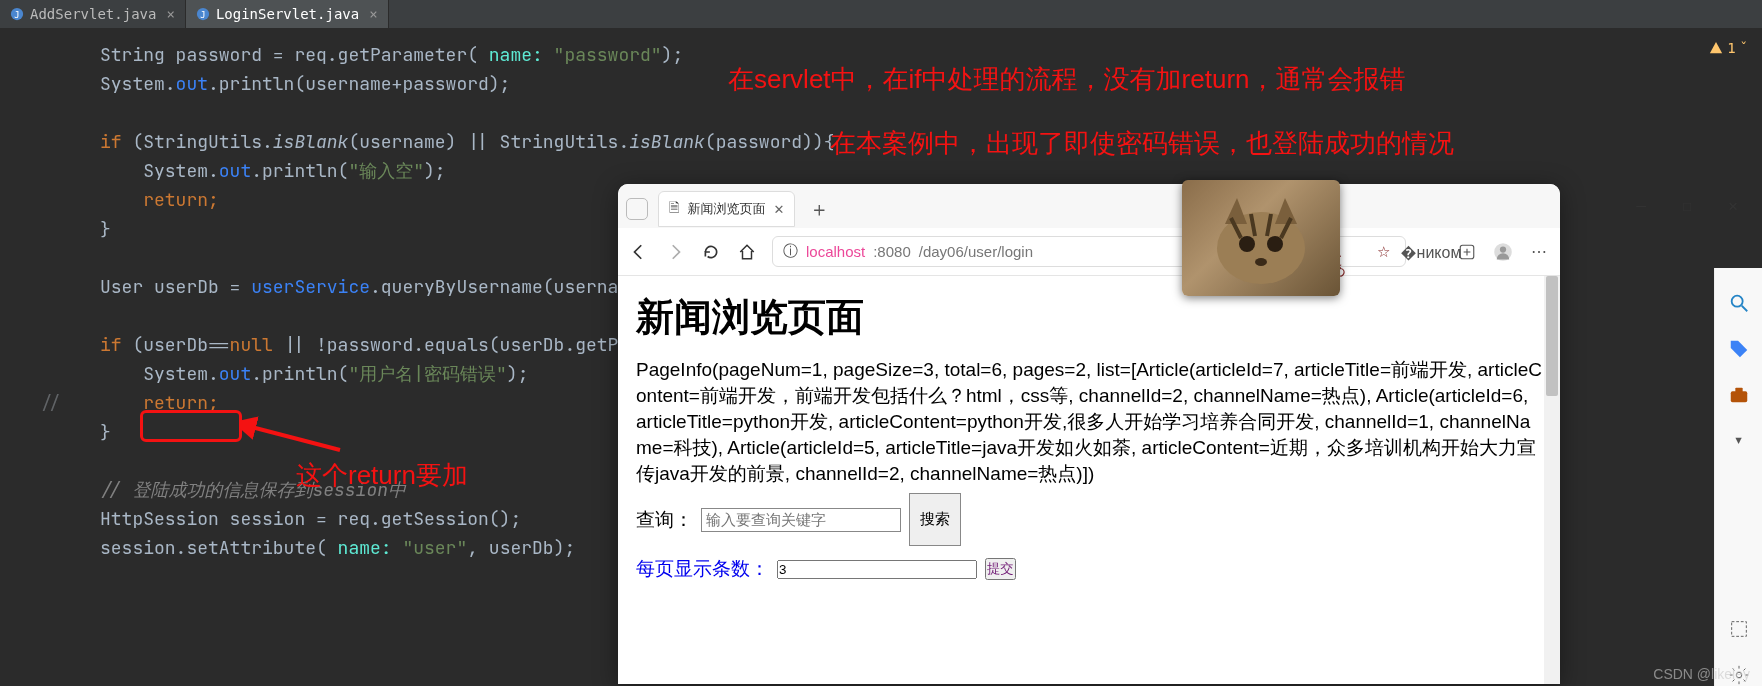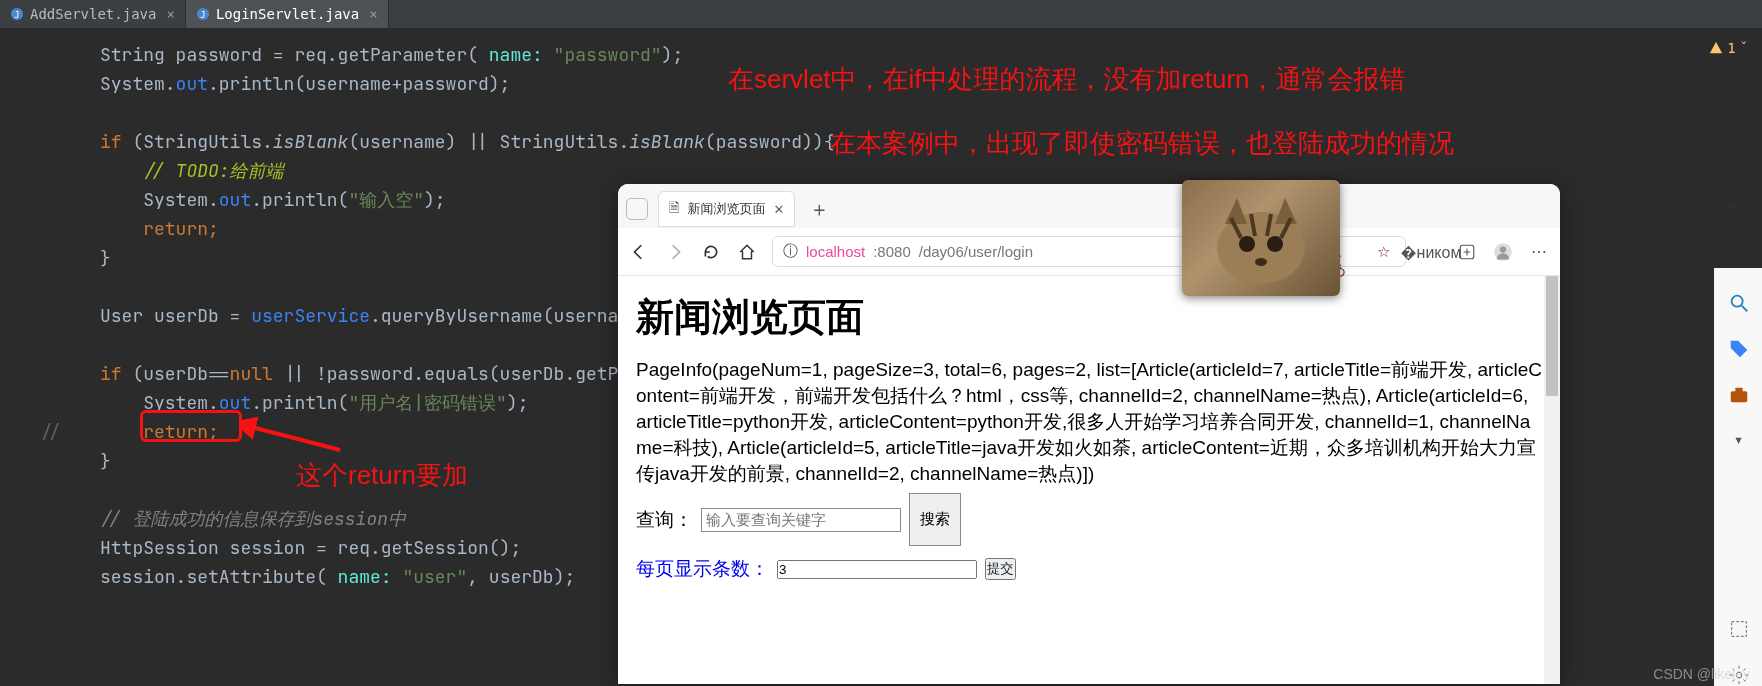--- a/index.html
+++ b/index.html
@@ -163,21 +163,20 @@
     </svg>
   <span>1</span>
   <span>ˇ</span>
 </div>
 
 <div class="code-area">
   <div class="line"><span>String password = req.getParameter(</span><span class="param-name"> name: </span><span class="str">"password"</span><span>);</span></div>
   <div class="line"><span>System.</span><span class="field">out</span><span>.println(username+password);</span></div>
   <div class="line"> </div>
   <div class="line"><span class="kw">if</span><span> (StringUtils.</span><span class="italic">isBlank</span><span>(username) || StringUtils.</span><span class="italic">isBlank</span><span>(password)){</span></div>
-  <div class="line">    <span class="todo">// TODO:给前端</span></div>
   <div class="line">    <span>System.</span><span class="field">out</span><span>.println(</span><span class="str">"输入空"</span><span>);</span></div>
   <div class="line">    <span class="kw">return;</span></div>
   <div class="line"><span>}</span></div>
   <div class="line"> </div>
   <div class="line"><span>User userDb = </span><span class="field">userService</span><span>.queryByUsername(username);</span></div>
   <div class="line"> </div>
   <div class="line"><span class="kw">if</span><span> (userDb==</span><span class="kw">null</span><span> || !password.equals(userDb.getPassword())){</span></div>
   <div class="line">    <span>System.</span><span class="field">out</span><span>.println(</span><span class="str">"用户名|密码错误"</span><span>);</span></div>
   <div class="line"><span class="gutter-mark">//</span>    <span class="kw">return;</span></div>
   <div class="line"><span>}</span></div>
@@ -263,21 +262,21 @@
     <h1>新闻浏览页面</h1>
     <p>PageInfo(pageNum=1, pageSize=3, total=6, pages=2, list=[Article(articleId=7, articleTitle=前端开发, articleContent=前端开发，前端开发包括什么？html，css等, channelId=2, channelName=热点), Article(articleId=6, articleTitle=python开发, articleContent=python开发,很多人开始学习培养合同开发, channelId=1, channelName=科技), Article(articleId=5, articleTitle=java开发如火如荼, articleContent=近期，众多培训机构开始大力宣传java开发的前景, channelId=2, channelName=热点)])</p>
     <div class="search-row">
       <span>查询：</span>
       <input style="width: 200px;" placeholder="输入要查询关键字">
       <button>搜索</button>
     </div>
     <div class="page-row">
       <span>每页显示条数：</span>
       <input style="width: 200px; color: rgb(0, 0, 0);" value="3">
-      <button style="color:#0f172a">提交</button>
+      <button style="color:#701a75">提交</button>
     </div>
   </div>
   <div class="browser-scrollbar">
       <div class="thumb"></div>
     </div>
 </div>
 
 <div class="cat-img">
   <svg width="120" height="100" viewBox="0 0 120 100">
     <ellipse cx="60" cy="60" rx="44" ry="36" fill="#9b7e55"></ellipse>

